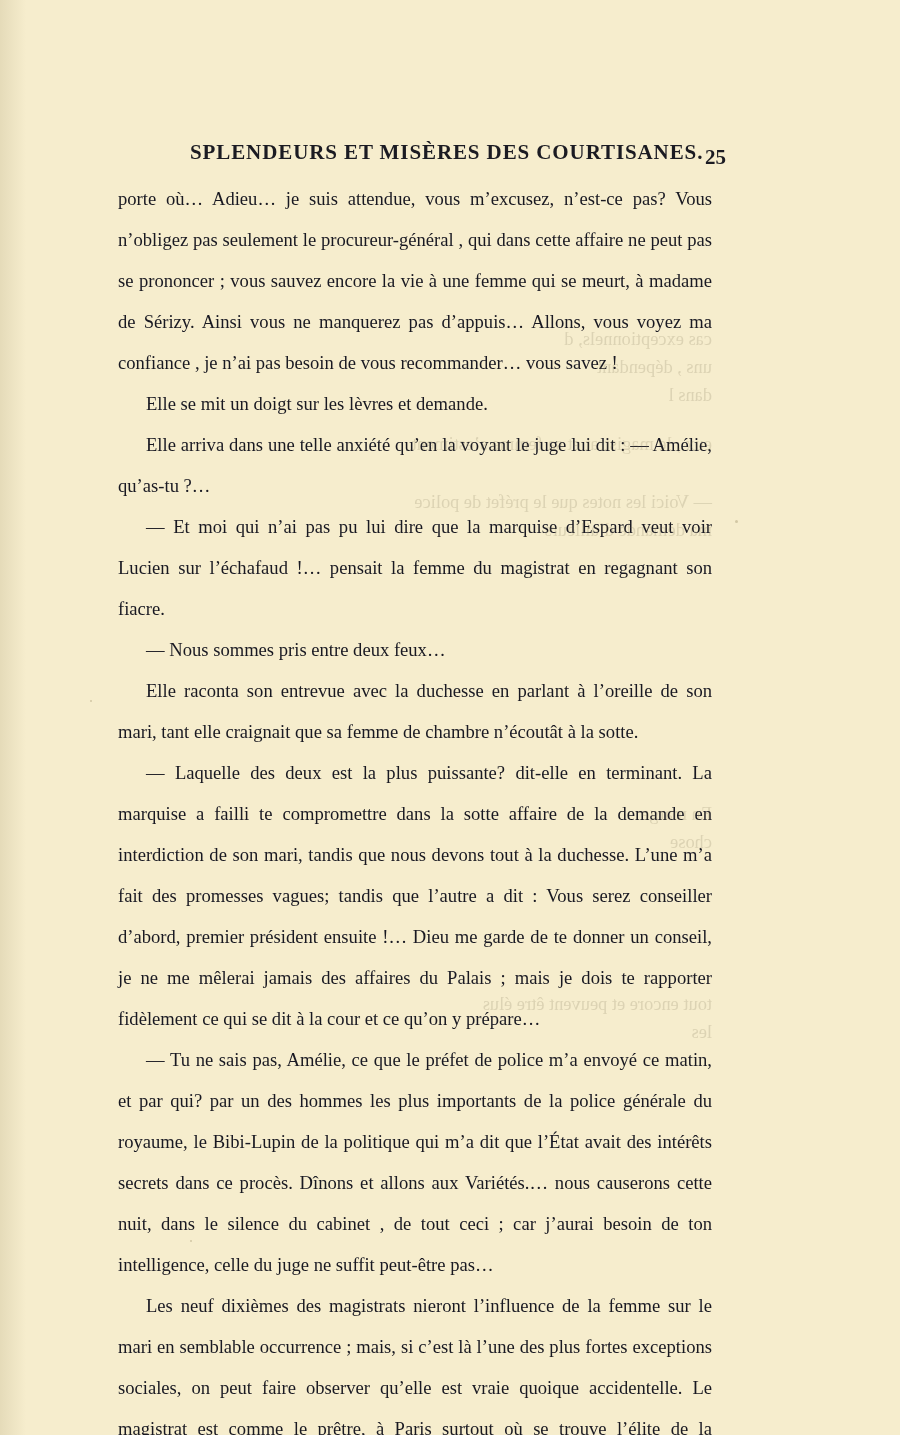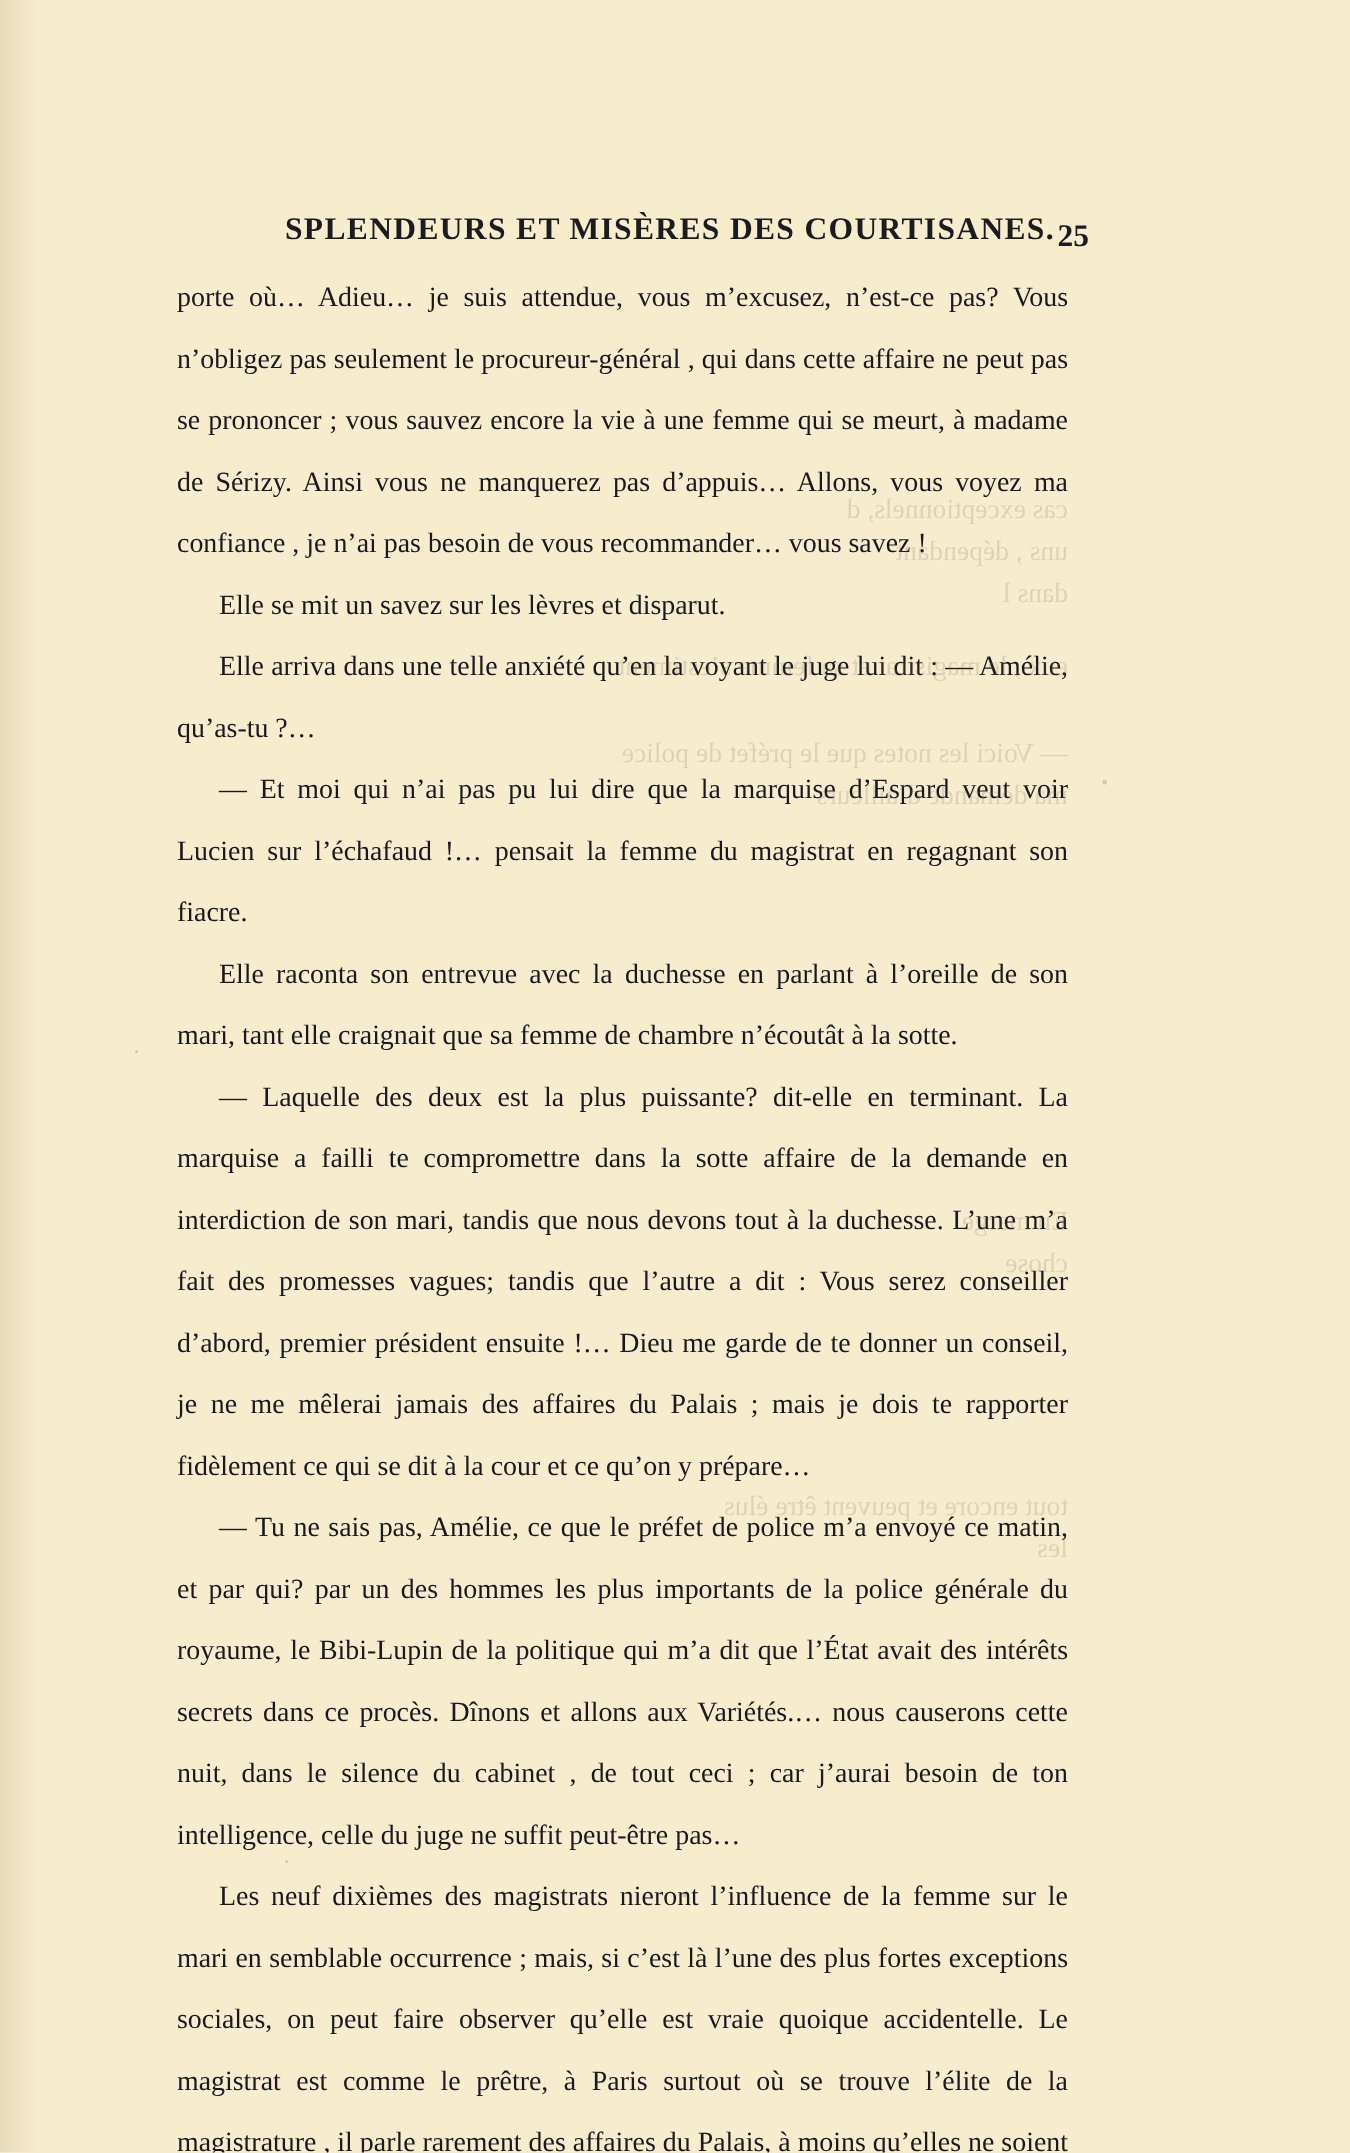--- a/index.html
+++ b/index.html
@@ -129,23 +129,24 @@
     <div class="ghost g4">eux , le magistrat et sa femme s’estiment</div>
     <div class="ghost g5">— Voici les notes que le préfet de police</div>
     <div class="ghost g6">ma demande d’ailleurs</div>
     <div class="ghost g7">En marge</div>
     <div class="ghost g8">chose</div>
     <div class="ghost g9">tout encore et peuvent être élus</div>
     <div class="ghost g10">les</div>
 
     <div class="body-text">
       <p class="noindent">porte où… Adieu… je suis attendue, vous m’excusez, n’est-ce pas? Vous n’obligez pas seulement le procureur-général , qui dans cette affaire ne peut pas se prononcer ; vous sauvez encore la vie à une femme qui se meurt, à madame de Sérizy. Ainsi vous ne manquerez pas d’appuis… Allons, vous voyez ma confiance , je n’ai pas besoin de vous recommander… vous savez !</p>
-      <p class="indent">Elle se mit un savez sur les lèvres et disparut.</p>
+      <p class="indent">Elle se mit un doigt sur les lèvres et demande.</p>
       <p class="indent">Elle arriva dans une telle anxiété qu’en la voyant le juge lui dit : — Amélie, qu’as-tu ?…</p>
       <p class="indent">— Et moi qui n’ai pas pu lui dire que la marquise d’Espard veut voir Lucien sur l’échafaud !… pensait la femme du magistrat en regagnant son fiacre.</p>
+      <p class="indent">— Nous sommes pris entre deux feux…</p>
       <p class="indent">Elle raconta son entrevue avec la duchesse en parlant à l’oreille de son mari, tant elle craignait que sa femme de chambre n’écoutât à la sotte.</p>
       <p class="indent">— Laquelle des deux est la plus puissante? dit-elle en terminant. La marquise a failli te compromettre dans la sotte affaire de la demande en interdiction de son mari, tandis que nous devons tout à la duchesse. L’une m’a fait des promesses vagues; tandis que l’autre a dit : Vous serez conseiller d’abord, premier président ensuite !… Dieu me garde de te donner un conseil, je ne me mêlerai jamais des affaires du Palais ; mais je dois te rapporter fidèlement ce qui se dit à la cour et ce qu’on y prépare…</p>
       <p class="indent">— Tu ne sais pas, Amélie, ce que le préfet de police m’a envoyé ce matin, et par qui? par un des hommes les plus importants de la police générale du royaume, le Bibi-Lupin de la politique qui m’a dit que l’État avait des intérêts secrets dans ce procès. Dînons et allons aux Variétés.… nous causerons cette nuit, dans le silence du cabinet , de tout ceci ; car j’aurai besoin de ton intelligence, celle du juge ne suffit peut-être pas…</p>
       <p class="indent">Les neuf dixièmes des magistrats nieront l’influence de la femme sur le mari en semblable occurrence ; mais, si c’est là l’une des plus fortes exceptions sociales, on peut faire observer qu’elle est vraie quoique accidentelle. Le magistrat est comme le prêtre, à Paris surtout où se trouve l’élite de la magistrature , il parle rarement des affaires du Palais, à moins qu’elles ne soient à l’état de chose jugée. Les femmes de magistrats non-seulement affectent de ne jamais rien savoir , mais encore elles ont toutes assez le sentiment des</p>
     </div>
 
   </div>
 </div>
 
 </body></html>

